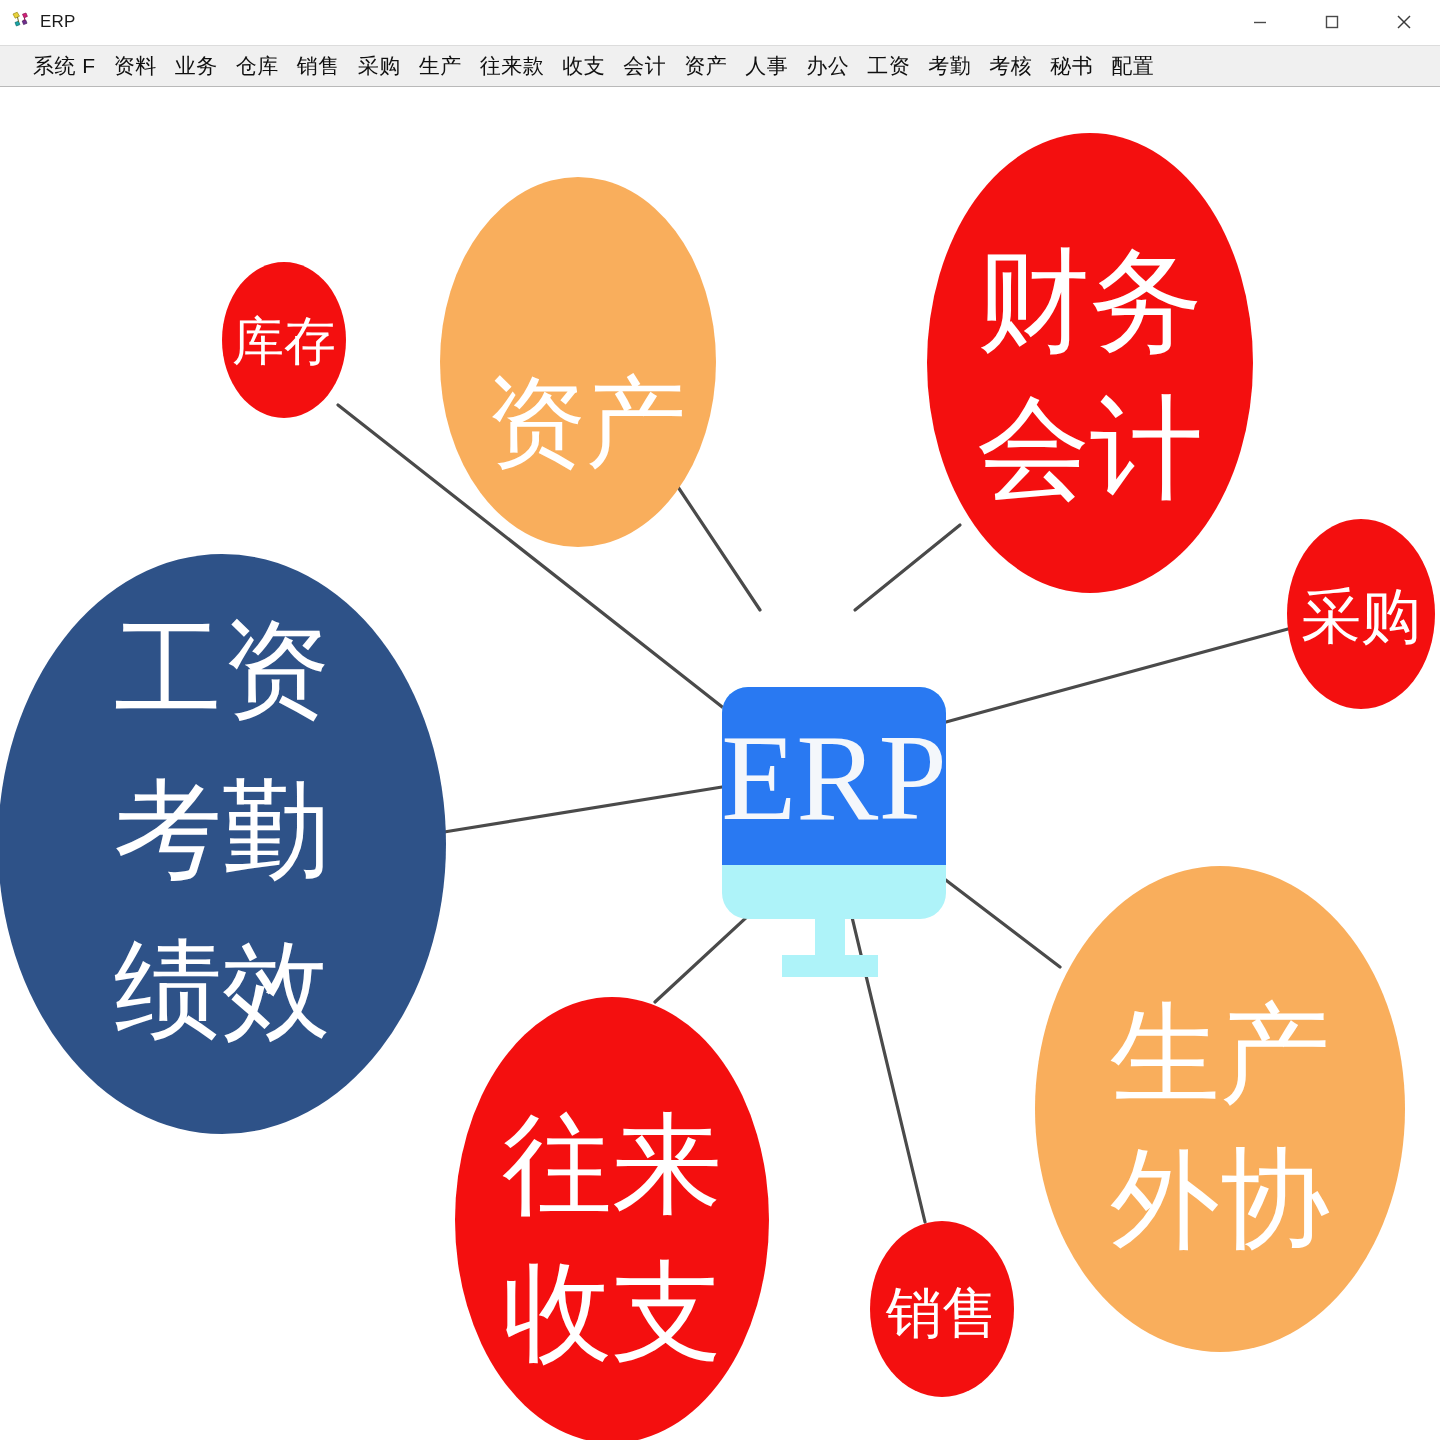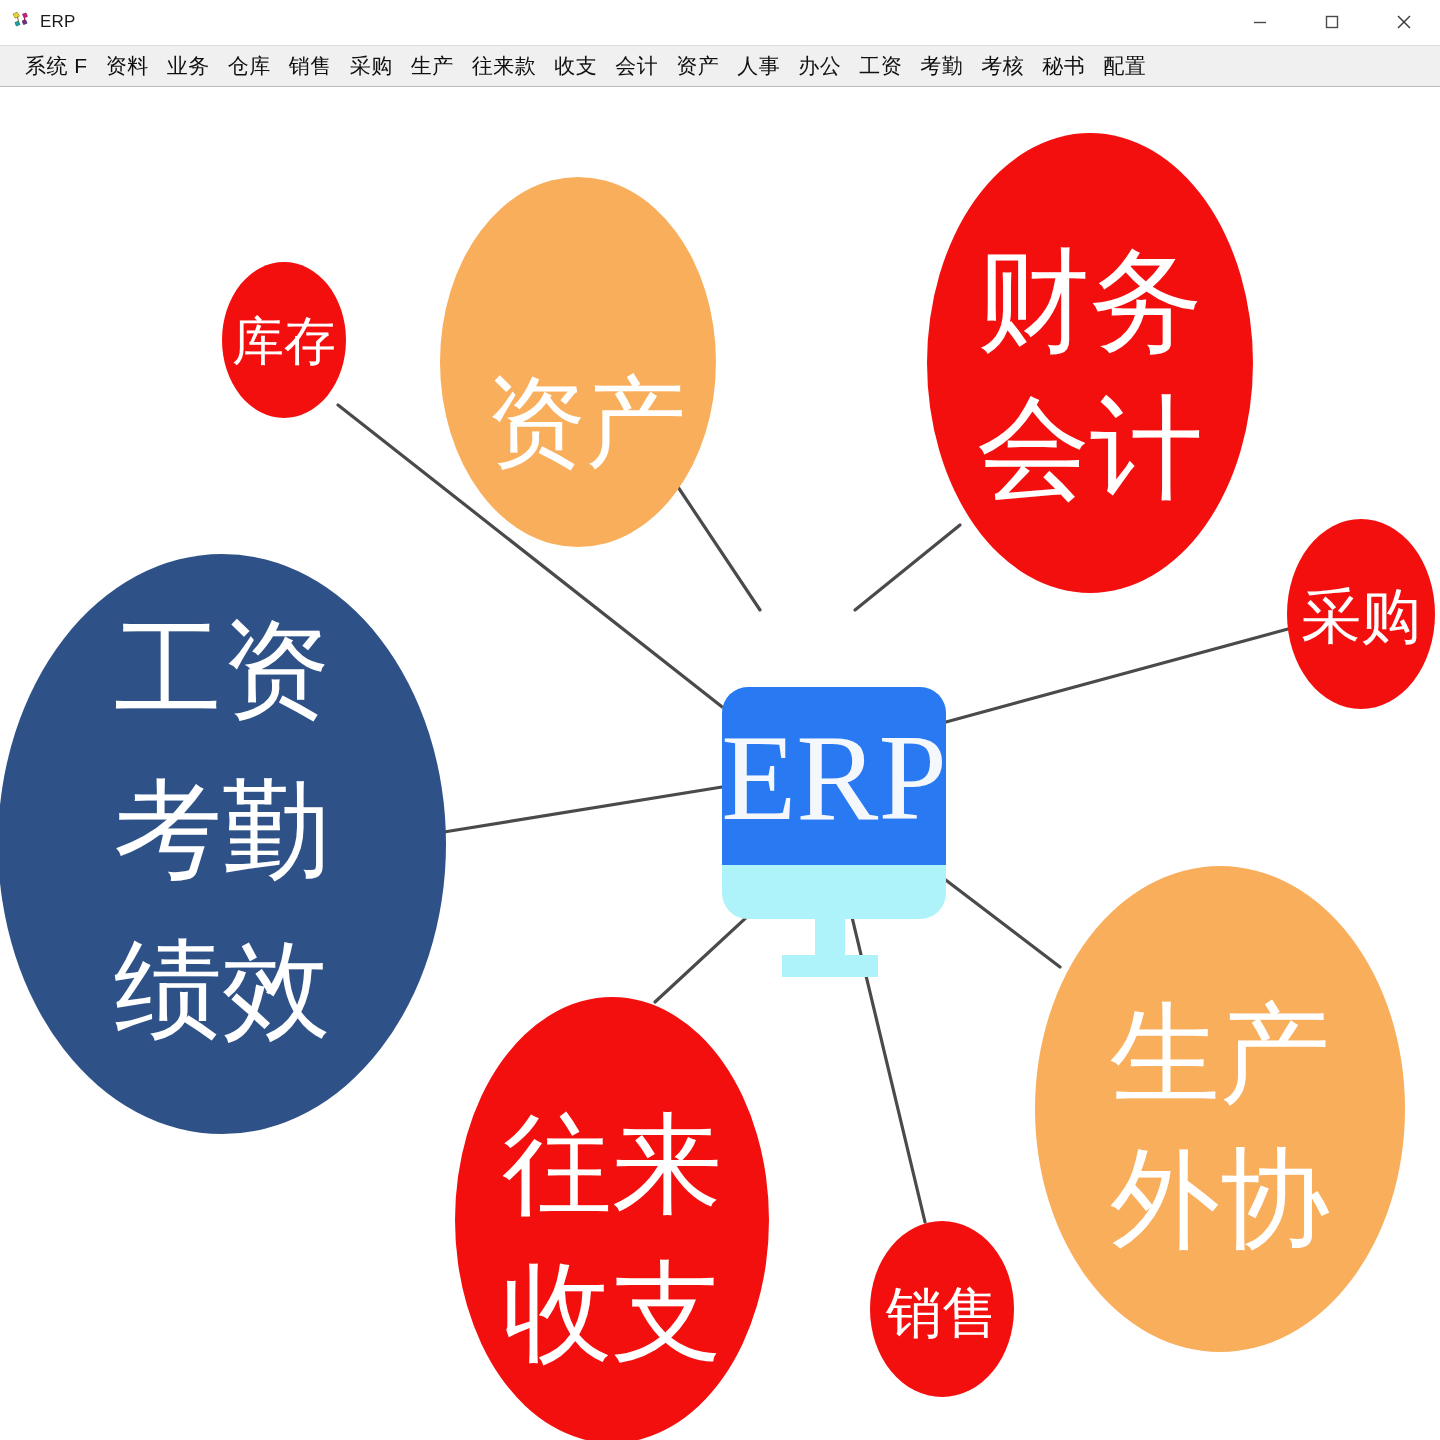--- a/index.html
+++ b/index.html
@@ -71,21 +71,21 @@
 
   
   .menubar {
     height: 42px;
     min-height: 42px;
     background: #f0f0f0;
     border-top: 1px solid #dcdcdc;
     border-bottom: 1px solid #b9b9b9;
     display: flex;
     align-items: center;
-    padding-left: 16px;
+    padding-left: 24px;
     box-sizing: border-box;
   }
   .menu-item {
     font-size: 21px;
     color: #101010;
     padding: 0 9px;
     line-height: 30px;
     white-space: nowrap;
     font-family: "Liberation Sans", "DejaVu Sans", sans-serif;
     letter-spacing: .5px;

